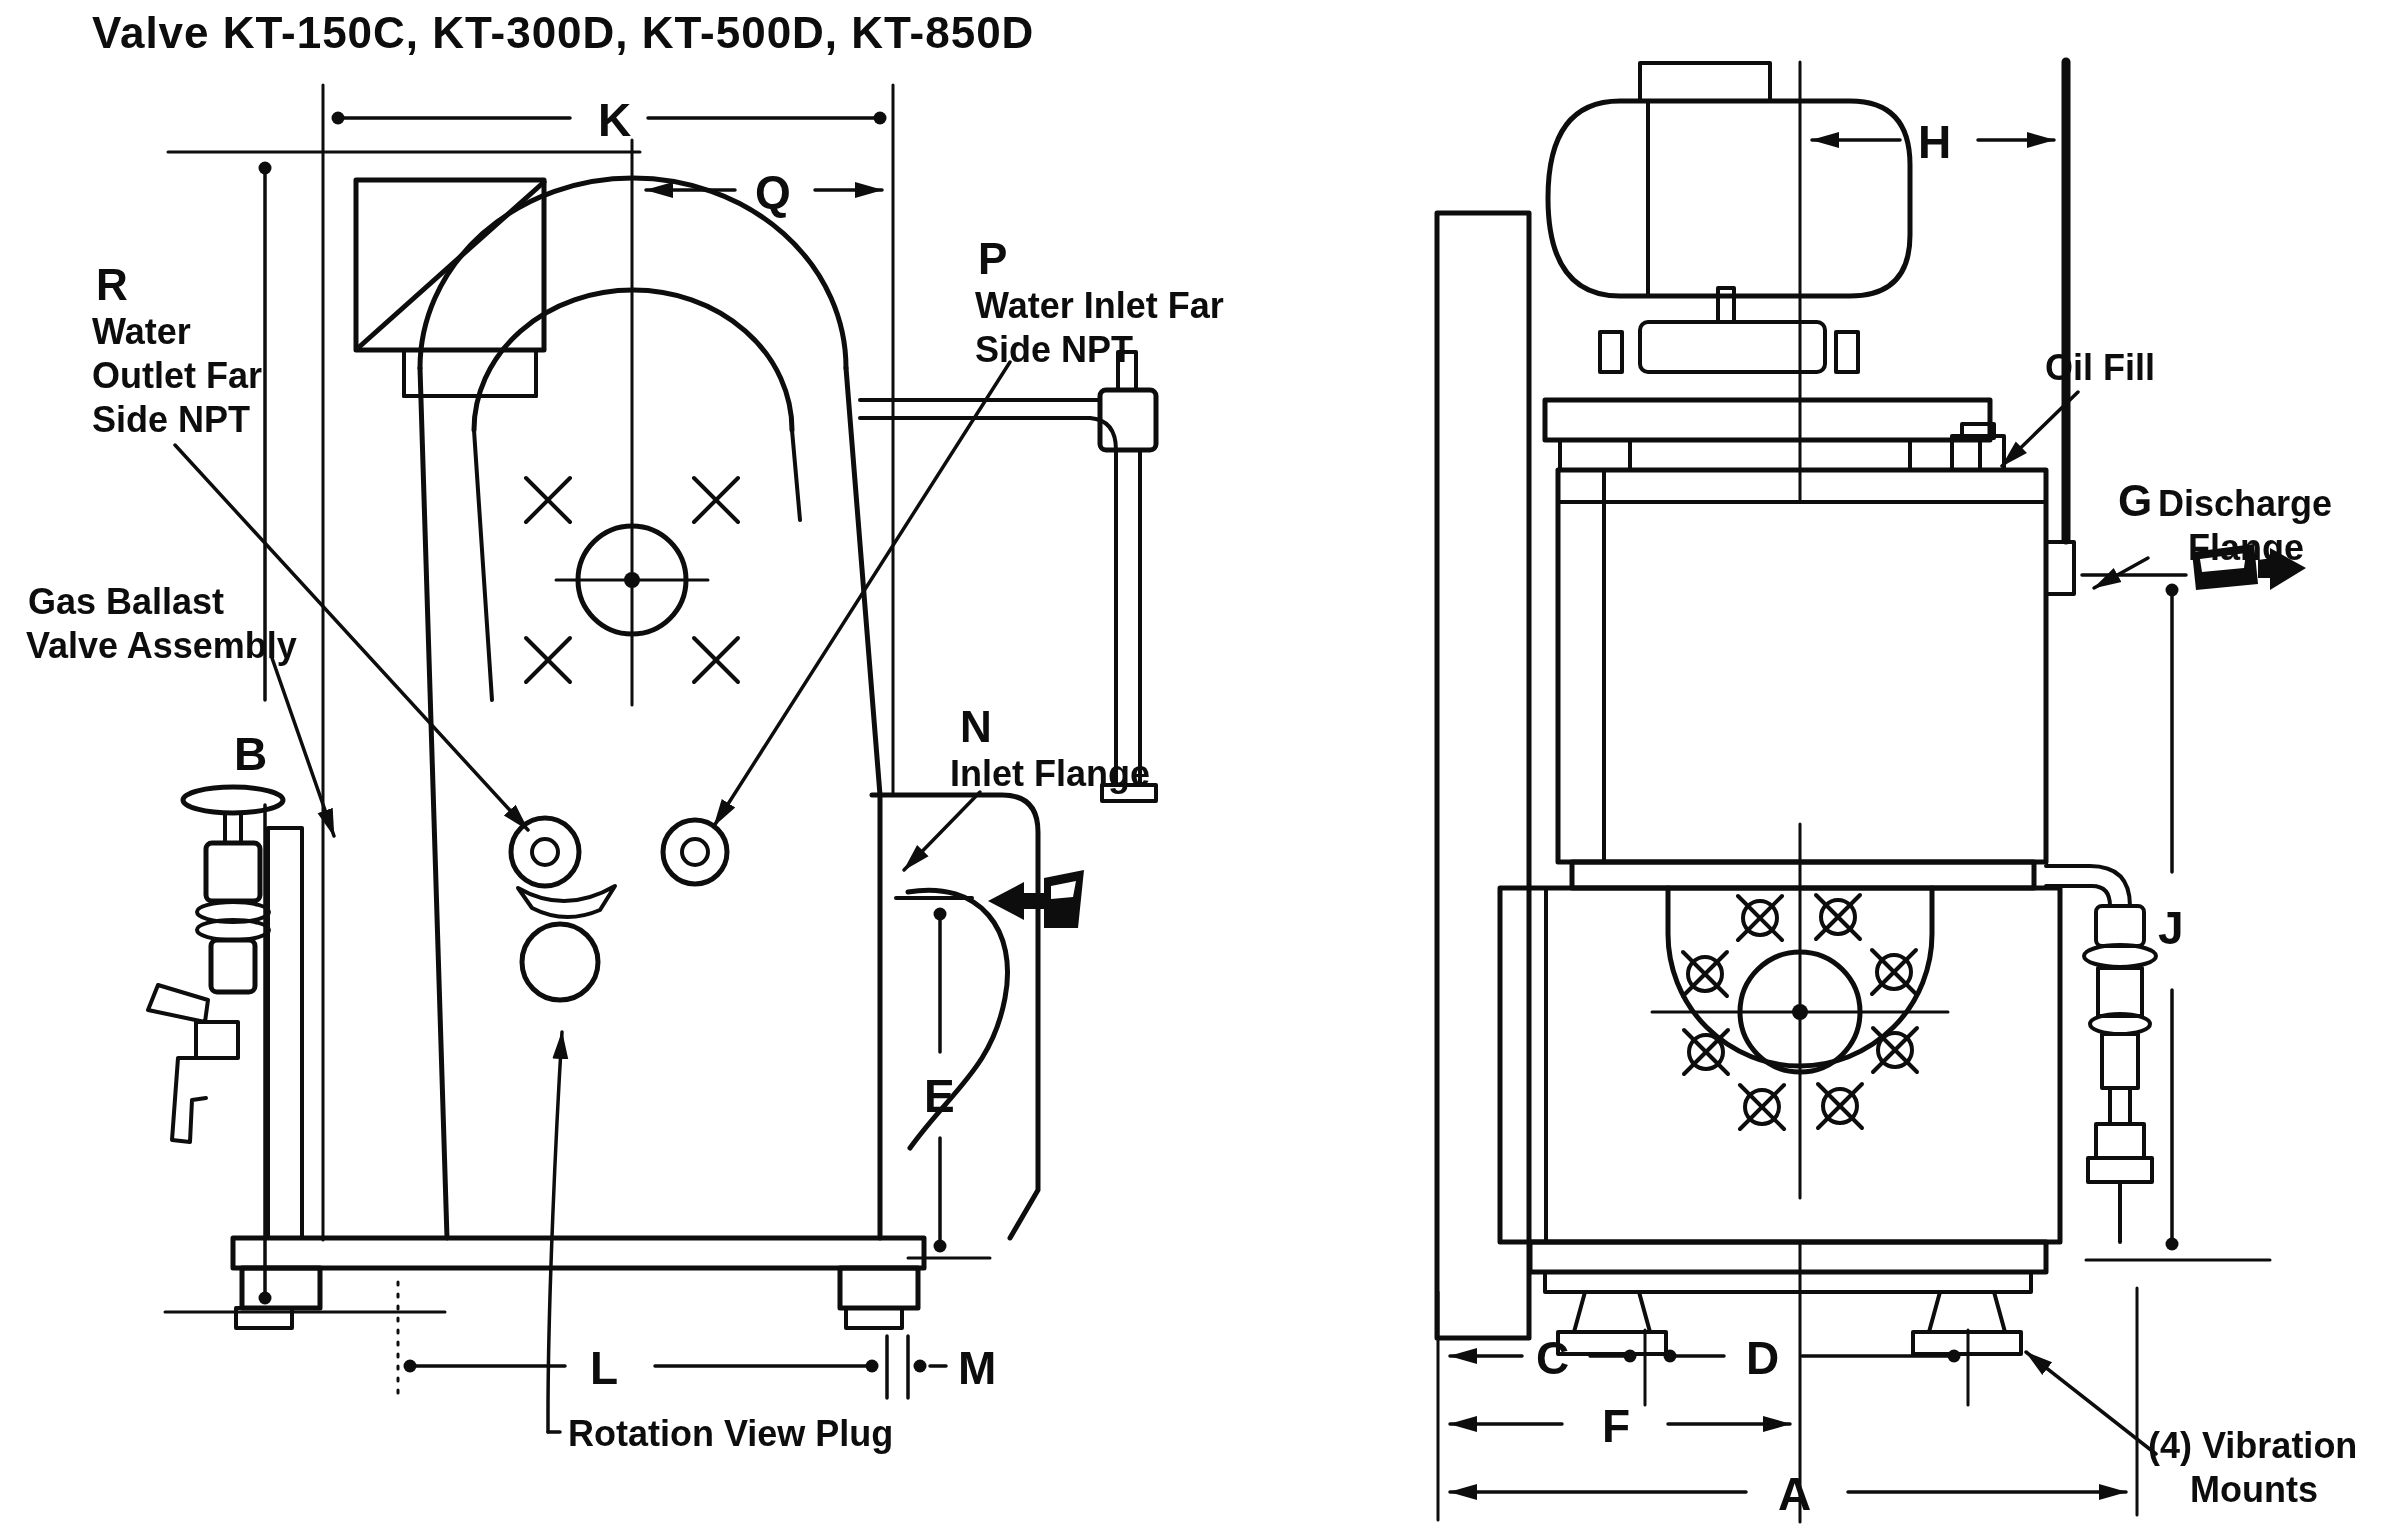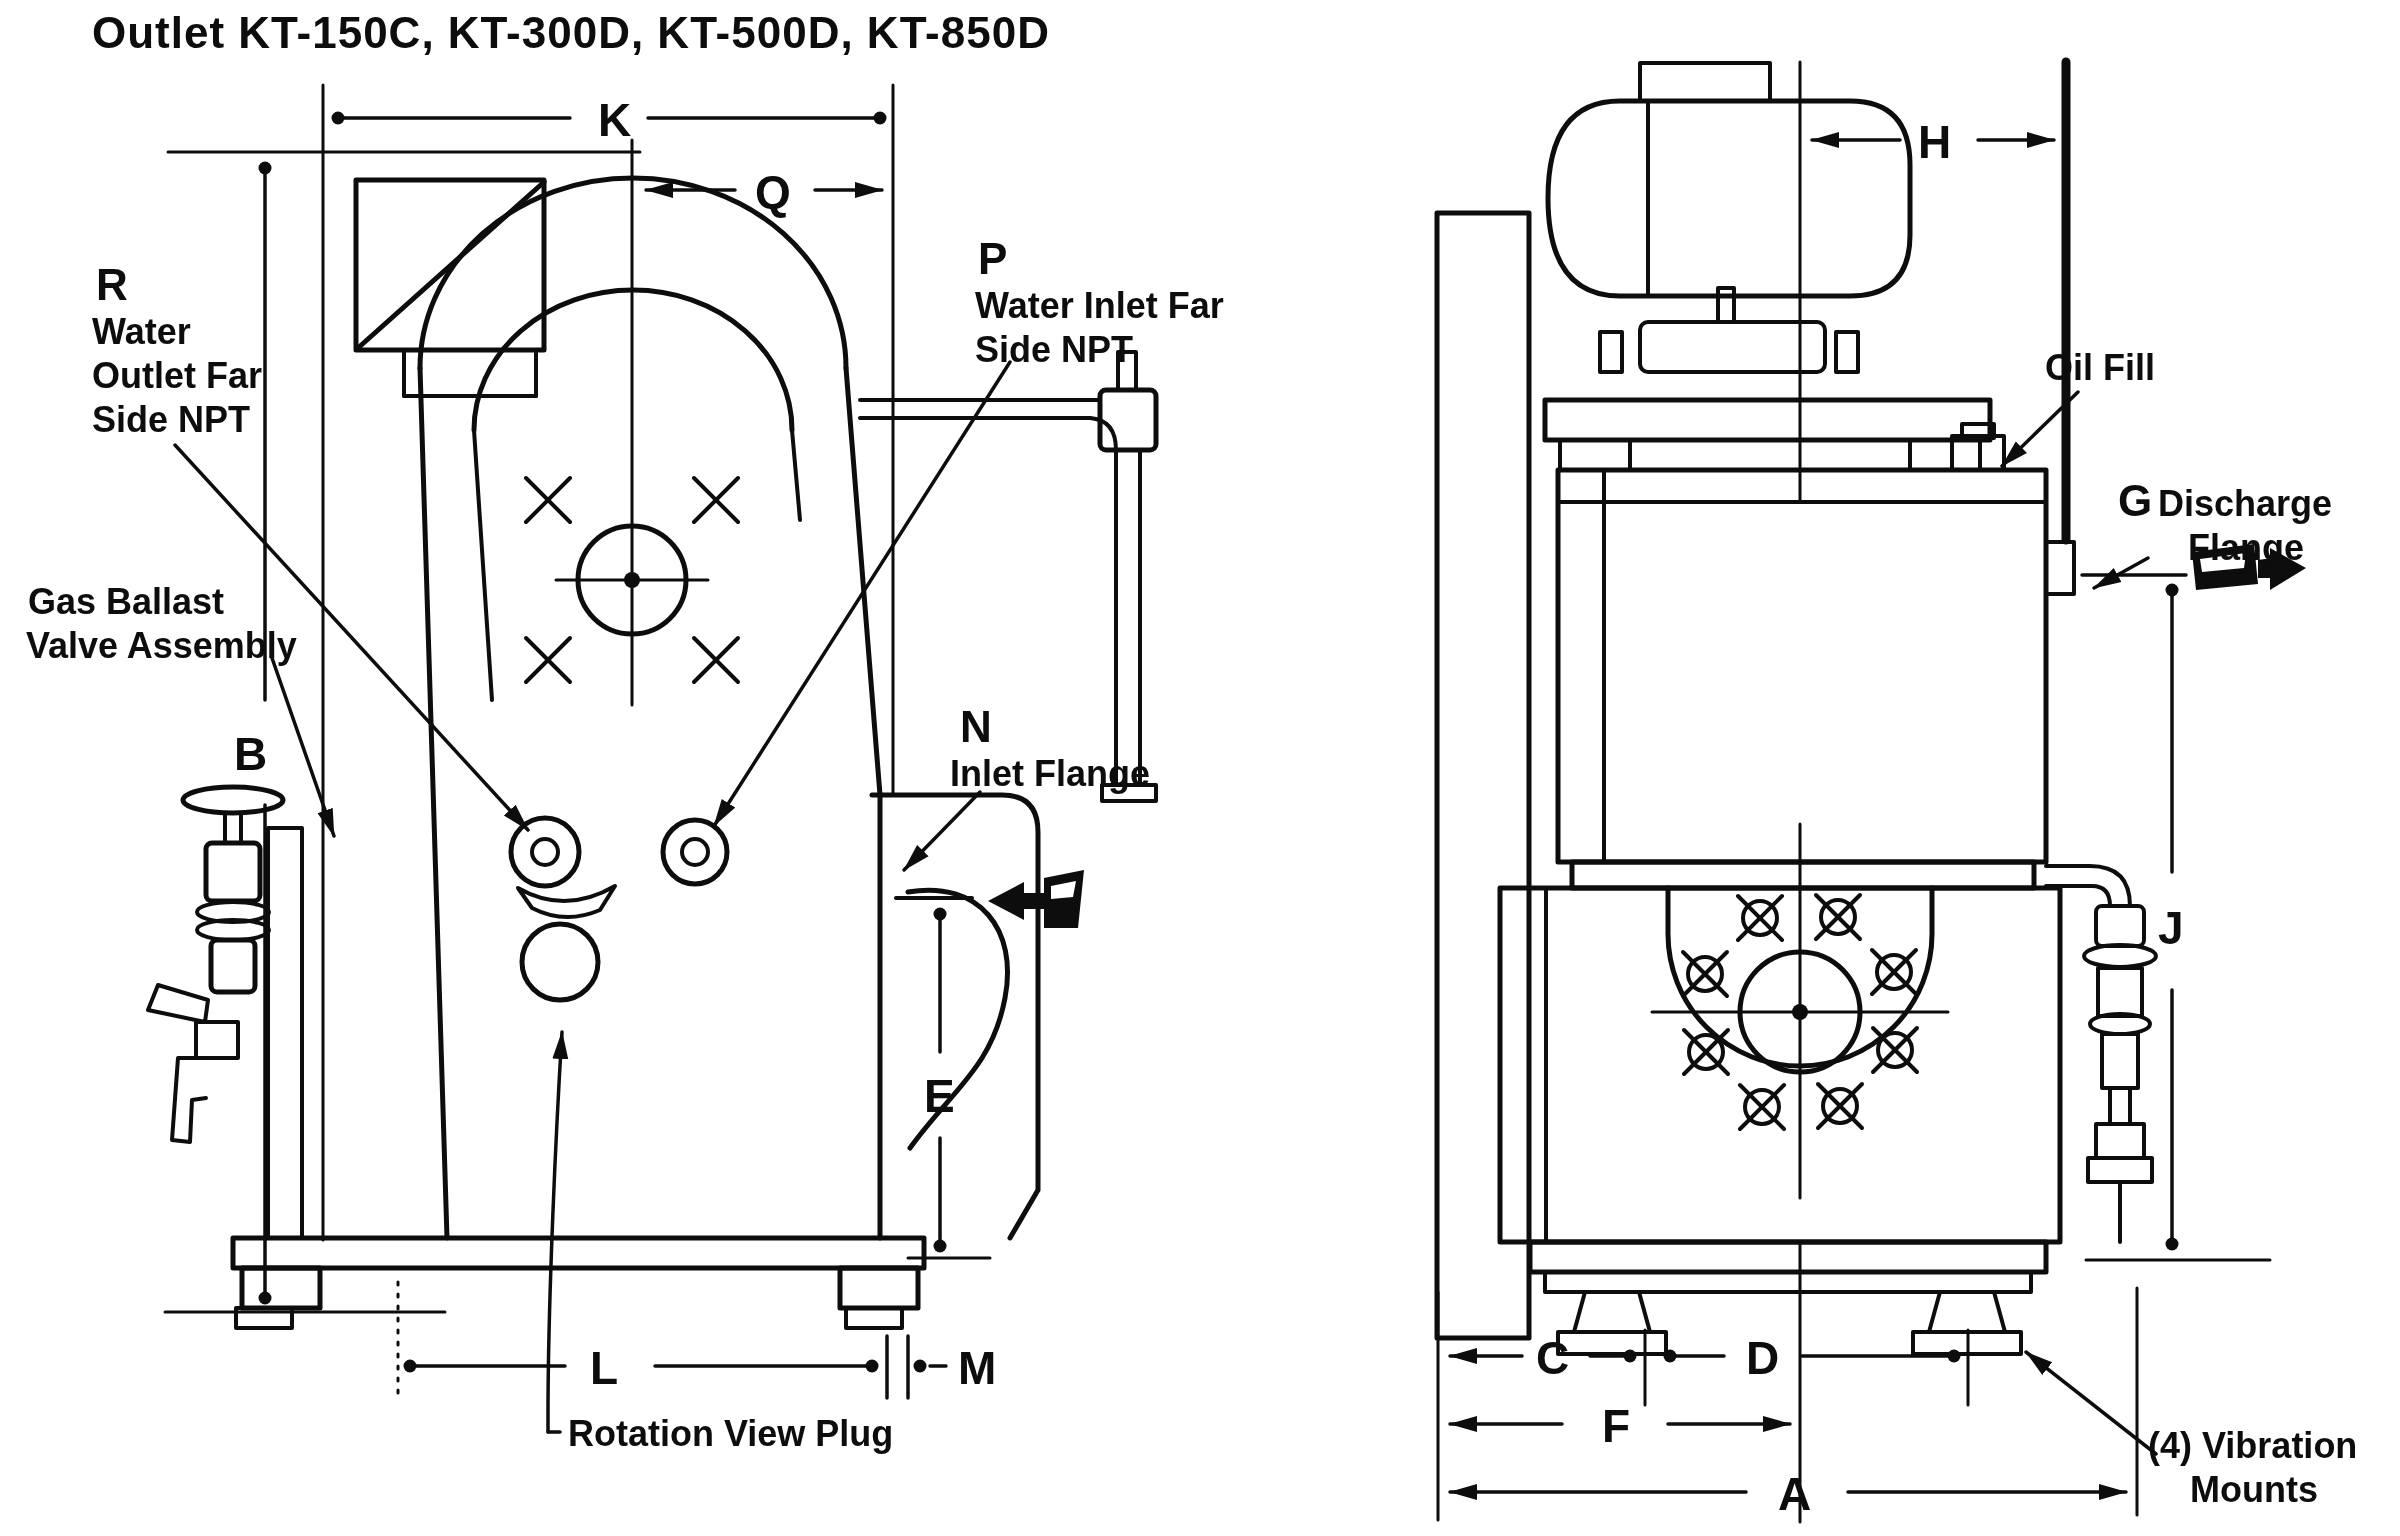--- a/index.html
+++ b/index.html
@@ -16,21 +16,21 @@
   .w4{stroke-width:4;}
   .dim{stroke-width:3.5;}
   .w9{stroke-width:9;}
   .solid{fill:#0d0d0d;stroke:none;}
   .white{fill:#ffffff;stroke:none;}
 </style>
 </head>
 <body>
 
 <div class="canvas">
-  <div class="title">Outlet KT-150C, KT-300D, KT-500D, KT-850D</div>
+  <div class="title">Valve KT-150C, KT-300D, KT-500D, KT-850D</div>
 
   <svg width="2400" height="1536" viewBox="0 0 2400 1536" fill="none" stroke="#0d0d0d" stroke-width="5" stroke-linecap="round" stroke-linejoin="round">
     <defs>
       <marker id="dot" markerUnits="userSpaceOnUse" markerWidth="18" markerHeight="18" refX="9" refY="9">
         <circle cx="9" cy="9" r="6.5" fill="#0d0d0d" stroke="none"></circle>
       </marker>
       <marker id="arr" markerUnits="userSpaceOnUse" markerWidth="30" markerHeight="22" refX="27" refY="11" orient="auto">
         <path d="M0,3 L28,11 L0,19 Z" fill="#0d0d0d" stroke="none"></path>
       </marker>
     </defs>

